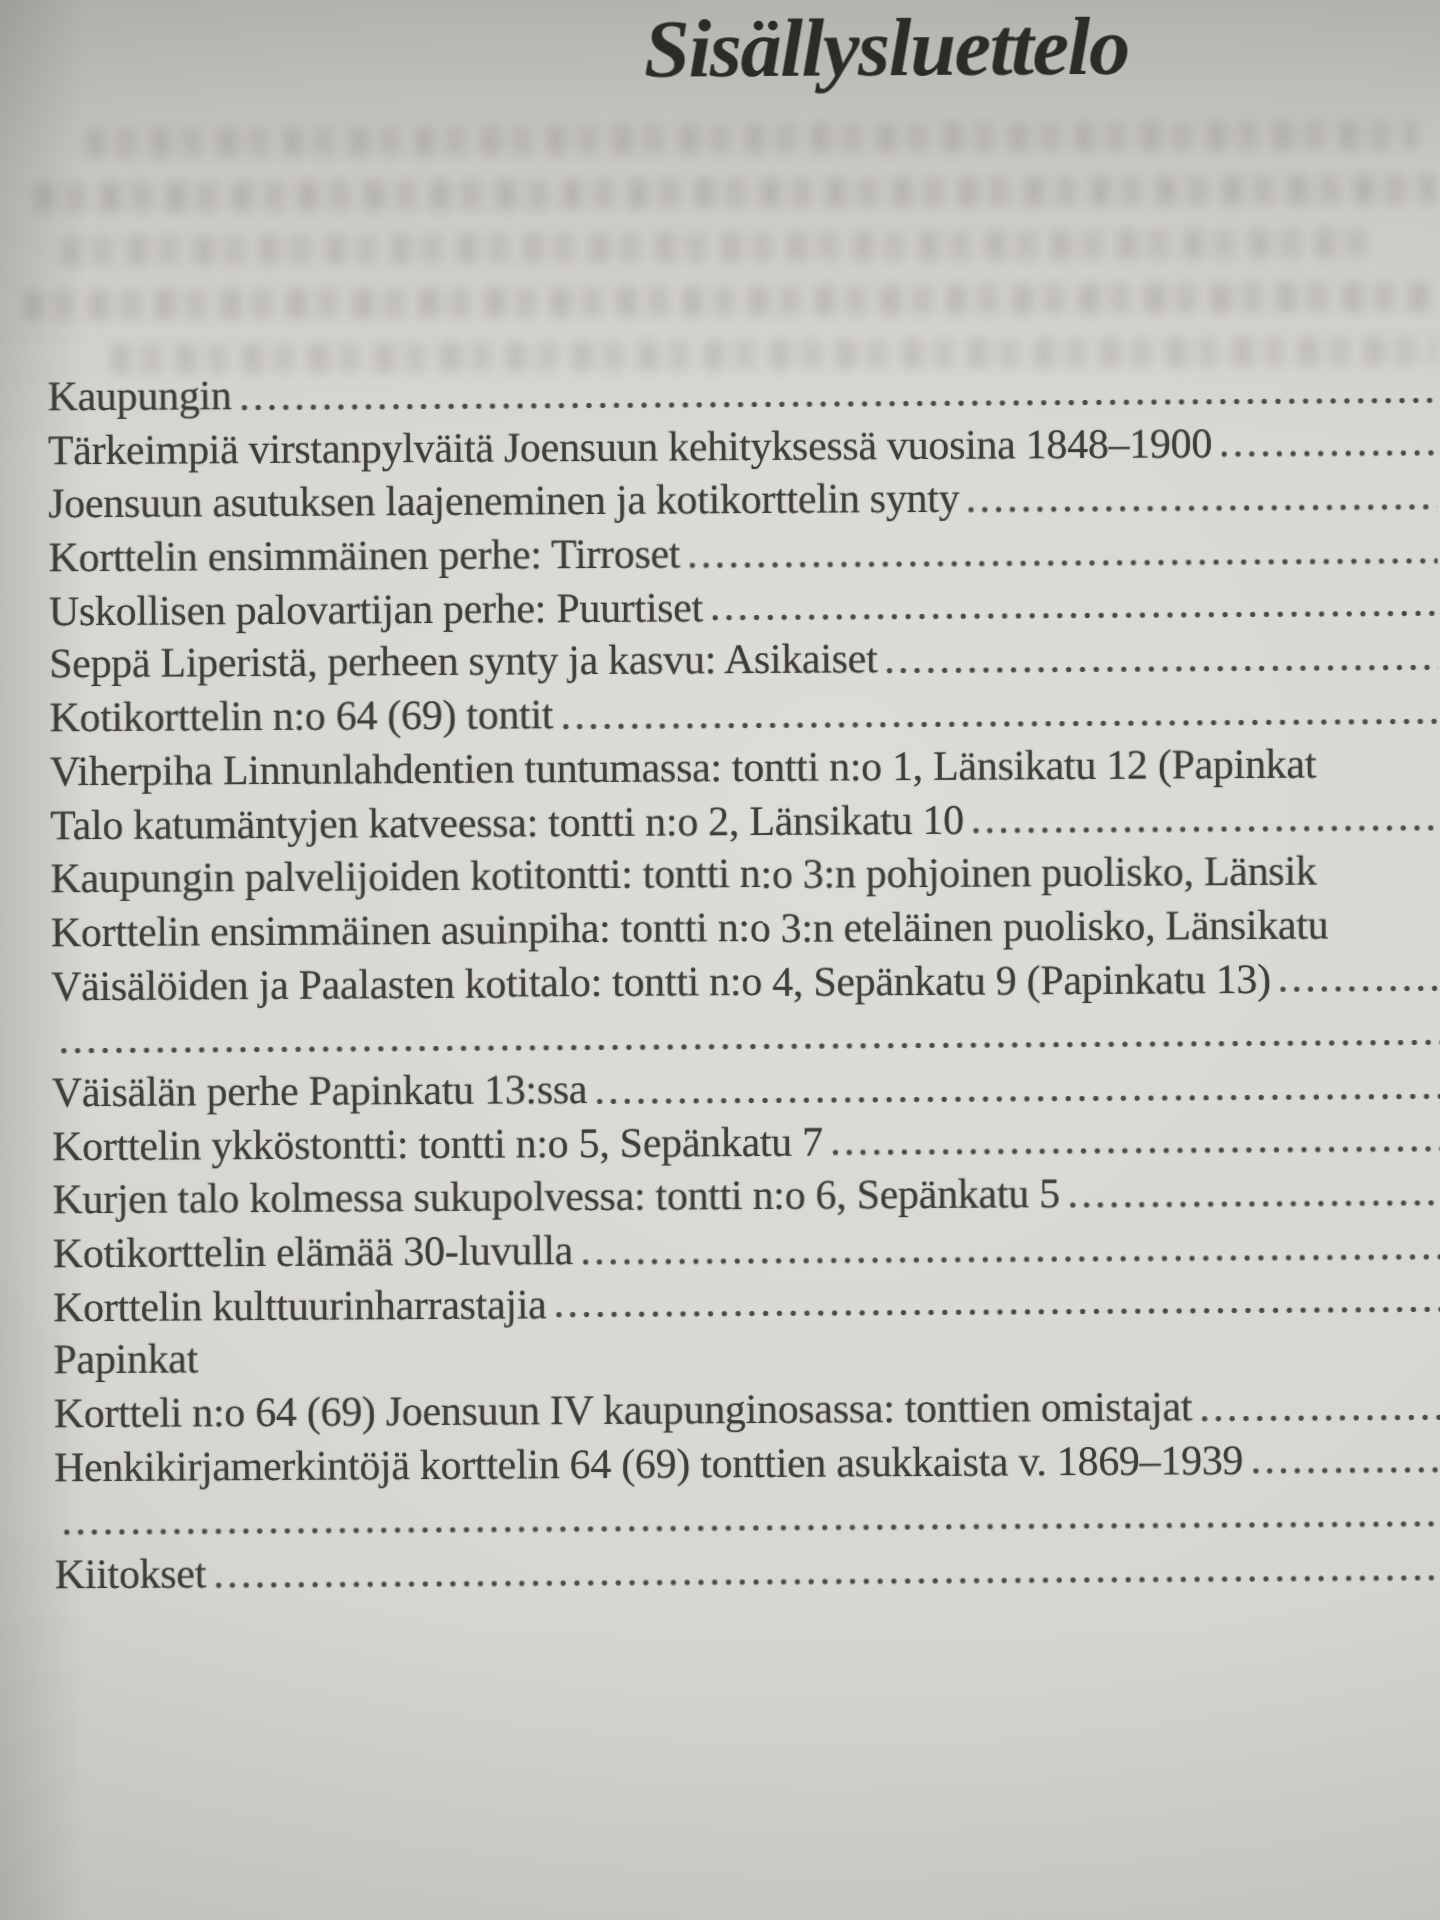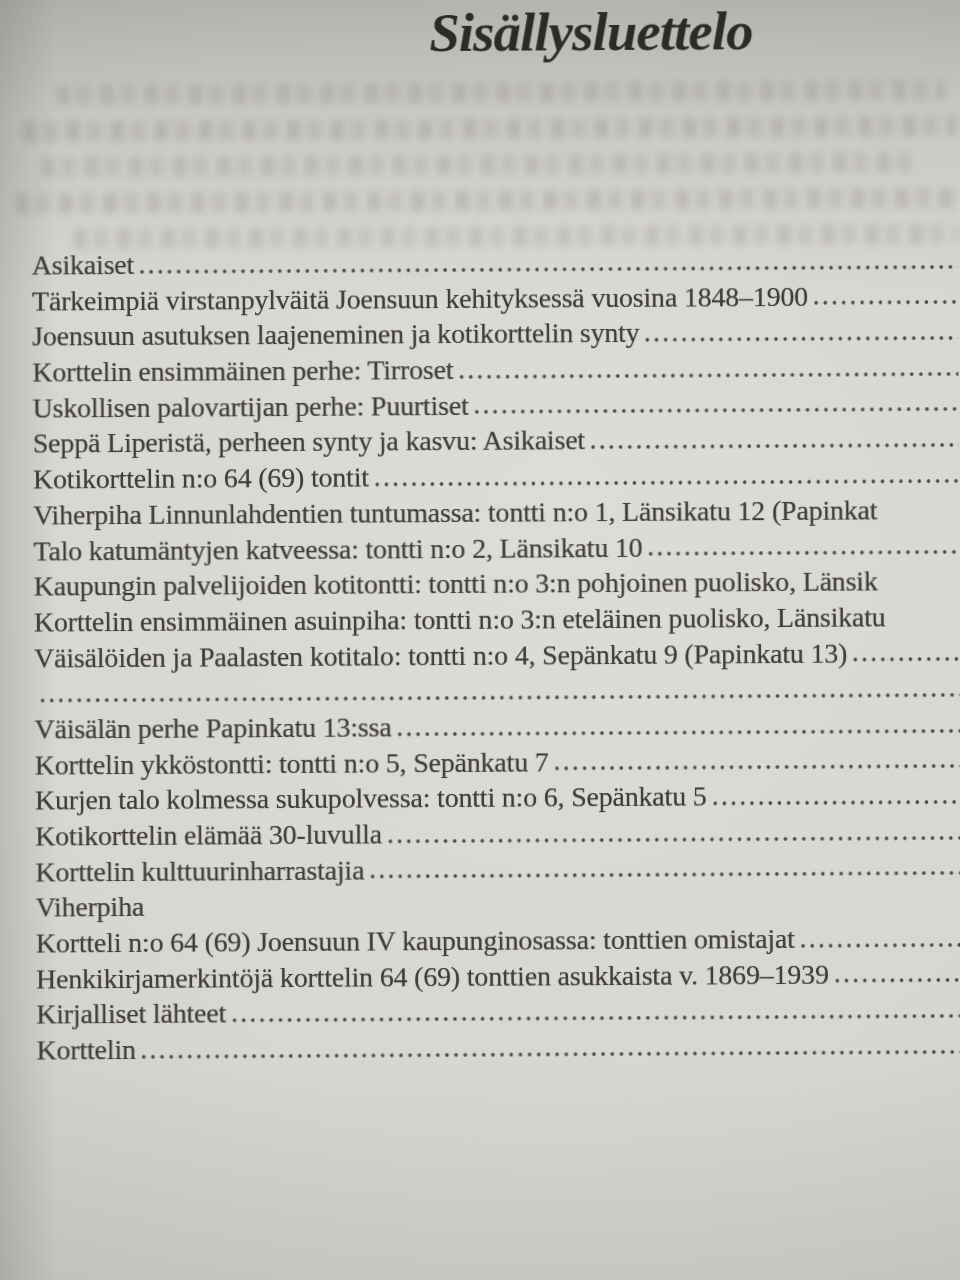--- a/index.html
+++ b/index.html
@@ -75,21 +75,21 @@
   <div class="ghost">
     <div class="gline"></div>
     <div class="gline"></div>
     <div class="gline"></div>
     <div class="gline"></div>
     <div class="gline"></div>
   </div>
 
   <div class="toc" id="toc-list">
       <div class="row">
-        <span class="lbl">Asikaiset</span>
+        <span class="lbl">Kaupungin</span>
         <span class="leader"></span>
       </div>
       <div class="row">
         <span class="lbl">Tärkeimpiä virstanpylväitä Joensuun kehityksessä vuosina 1848–1900</span>
         <span class="leader"></span>
       </div>
       <div class="row">
         <span class="lbl">Joensuun asutuksen laajeneminen ja kotikorttelin synty</span>
         <span class="leader"></span>
       </div>
@@ -143,33 +143,32 @@
       </div>
       <div class="row">
         <span class="lbl">Kotikorttelin elämää 30-luvulla</span>
         <span class="leader"></span>
       </div>
       <div class="row">
         <span class="lbl">Korttelin kulttuurinharrastajia</span>
         <span class="leader"></span>
       </div>
       <div class="row">
-        <span class="lbl">Viherpiha</span>
+        <span class="lbl">Papinkat</span>
       </div>
       <div class="row">
         <span class="lbl">Kortteli n:o 64 (69) Joensuun IV kaupunginosassa: tonttien omistajat</span>
         <span class="leader"></span>
       </div>
       <div class="row">
         <span class="lbl">Henkikirjamerkintöjä korttelin 64 (69) tonttien asukkaista v. 1869–1939</span>
         <span class="leader"></span>
       </div>
       <div class="row">
-        <span class="lbl">Kirjalliset lähteet</span>
         <span class="leader"></span>
       </div>
       <div class="row">
-        <span class="lbl">Korttelin</span>
+        <span class="lbl">Kiitokset</span>
         <span class="leader"></span>
       </div>
     </div>
 
 </div>
 
 </body></html>

